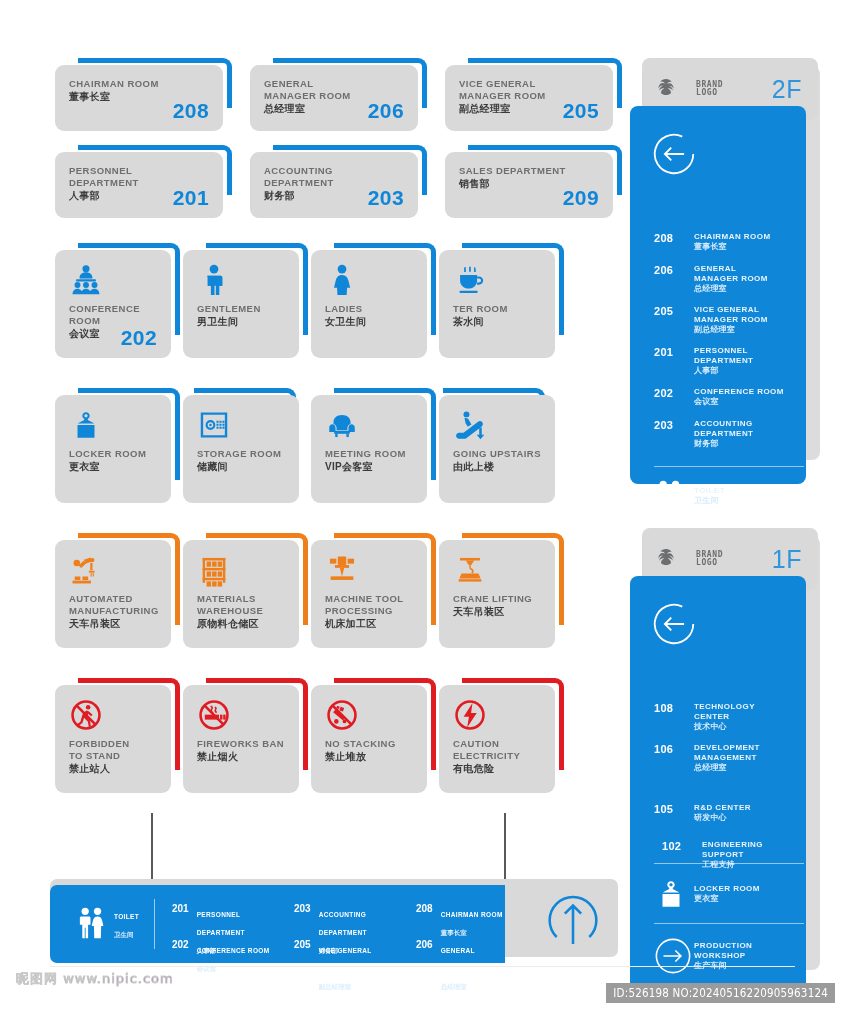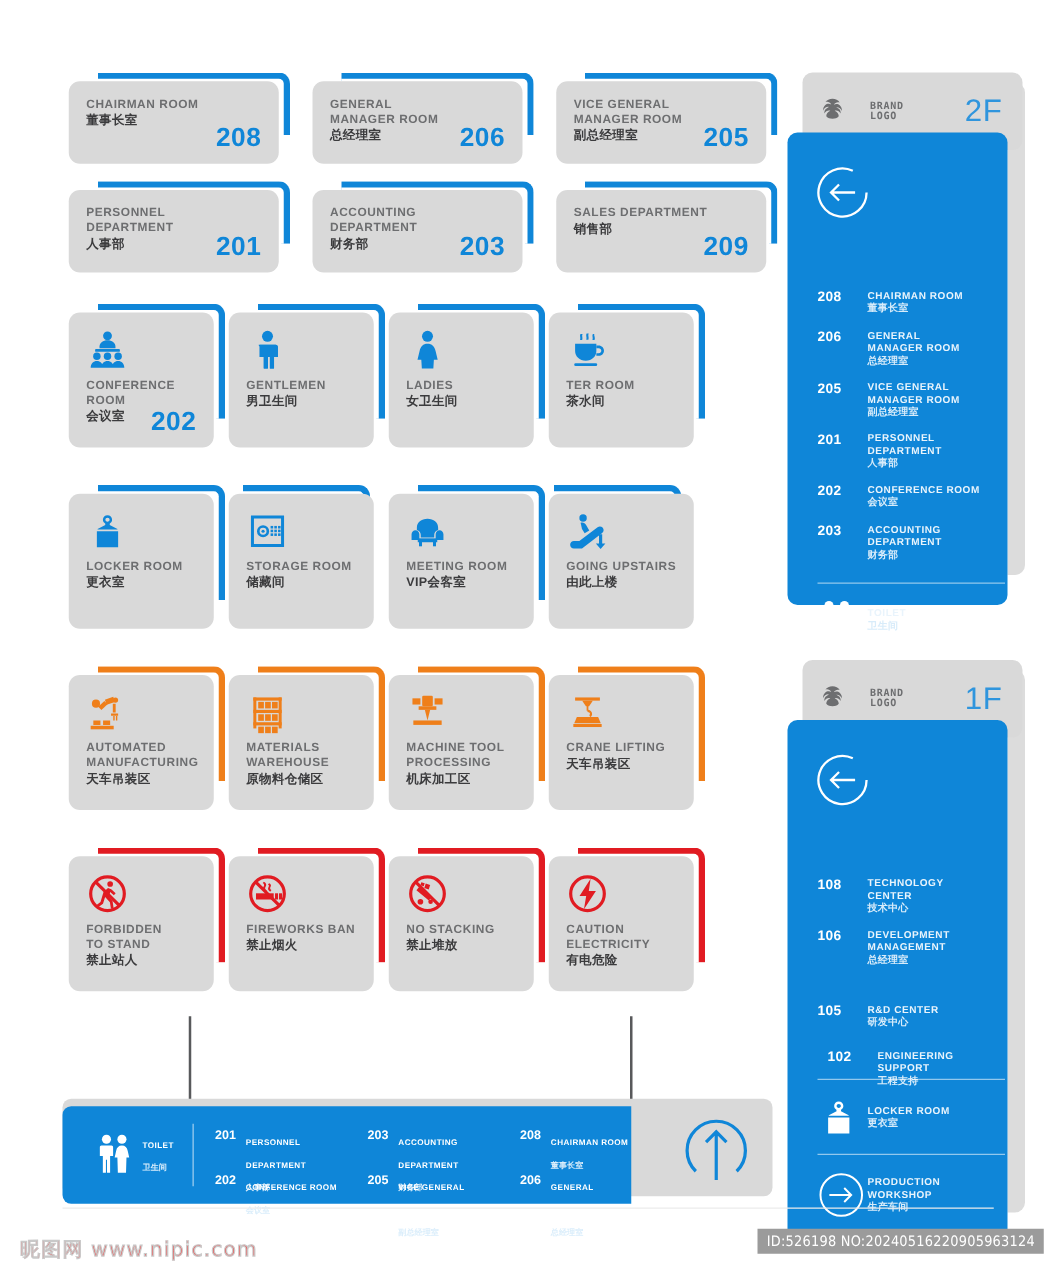--- a/index.html
+++ b/index.html
@@ -93,22 +93,22 @@
   .hang-blue {
     position: absolute; background: #0f86d8; border-radius: 7px 0 0 7px;
   }
   .h-en { color:#fff; font-size:6.5px; font-weight:bold; letter-spacing:.35px; line-height:8px; text-transform:uppercase;}
   .h-cn { color:#dbeefb; font-size:6.5px; font-weight:bold; line-height:8.5px; }
   .h-num { color:#fff; font-size:10px; font-weight:bold; }
 
   
   #footer { position: absolute; left: 0; bottom: 0; width: 845px; height: 58px; }
   #wm-text {
-    position: absolute; left: 16px; top: 24px;
-    font-size: 16px; color: #ef4444; letter-spacing: 1px;
+    position: absolute; left: 16px; top: 4px;
+    font-size: 13px; color: #701a75; letter-spacing: 1px;
     -webkit-text-stroke: 1px #c9c9c9;
     font-family: "DejaVu Sans", sans-serif;
   }
   #wm-id {
     position: absolute; right: 10px; top: 17px;
     background: #9b9b9b; color: #fff; font-size: 11.5px;
     padding: 3px 7px; letter-spacing: .2px;
     font-family: "DejaVu Sans Condensed", "DejaVu Sans", sans-serif;
   }
   .topline { position:absolute; left:50px; top:0; width:745px; height:1px; background:#ececec; }

